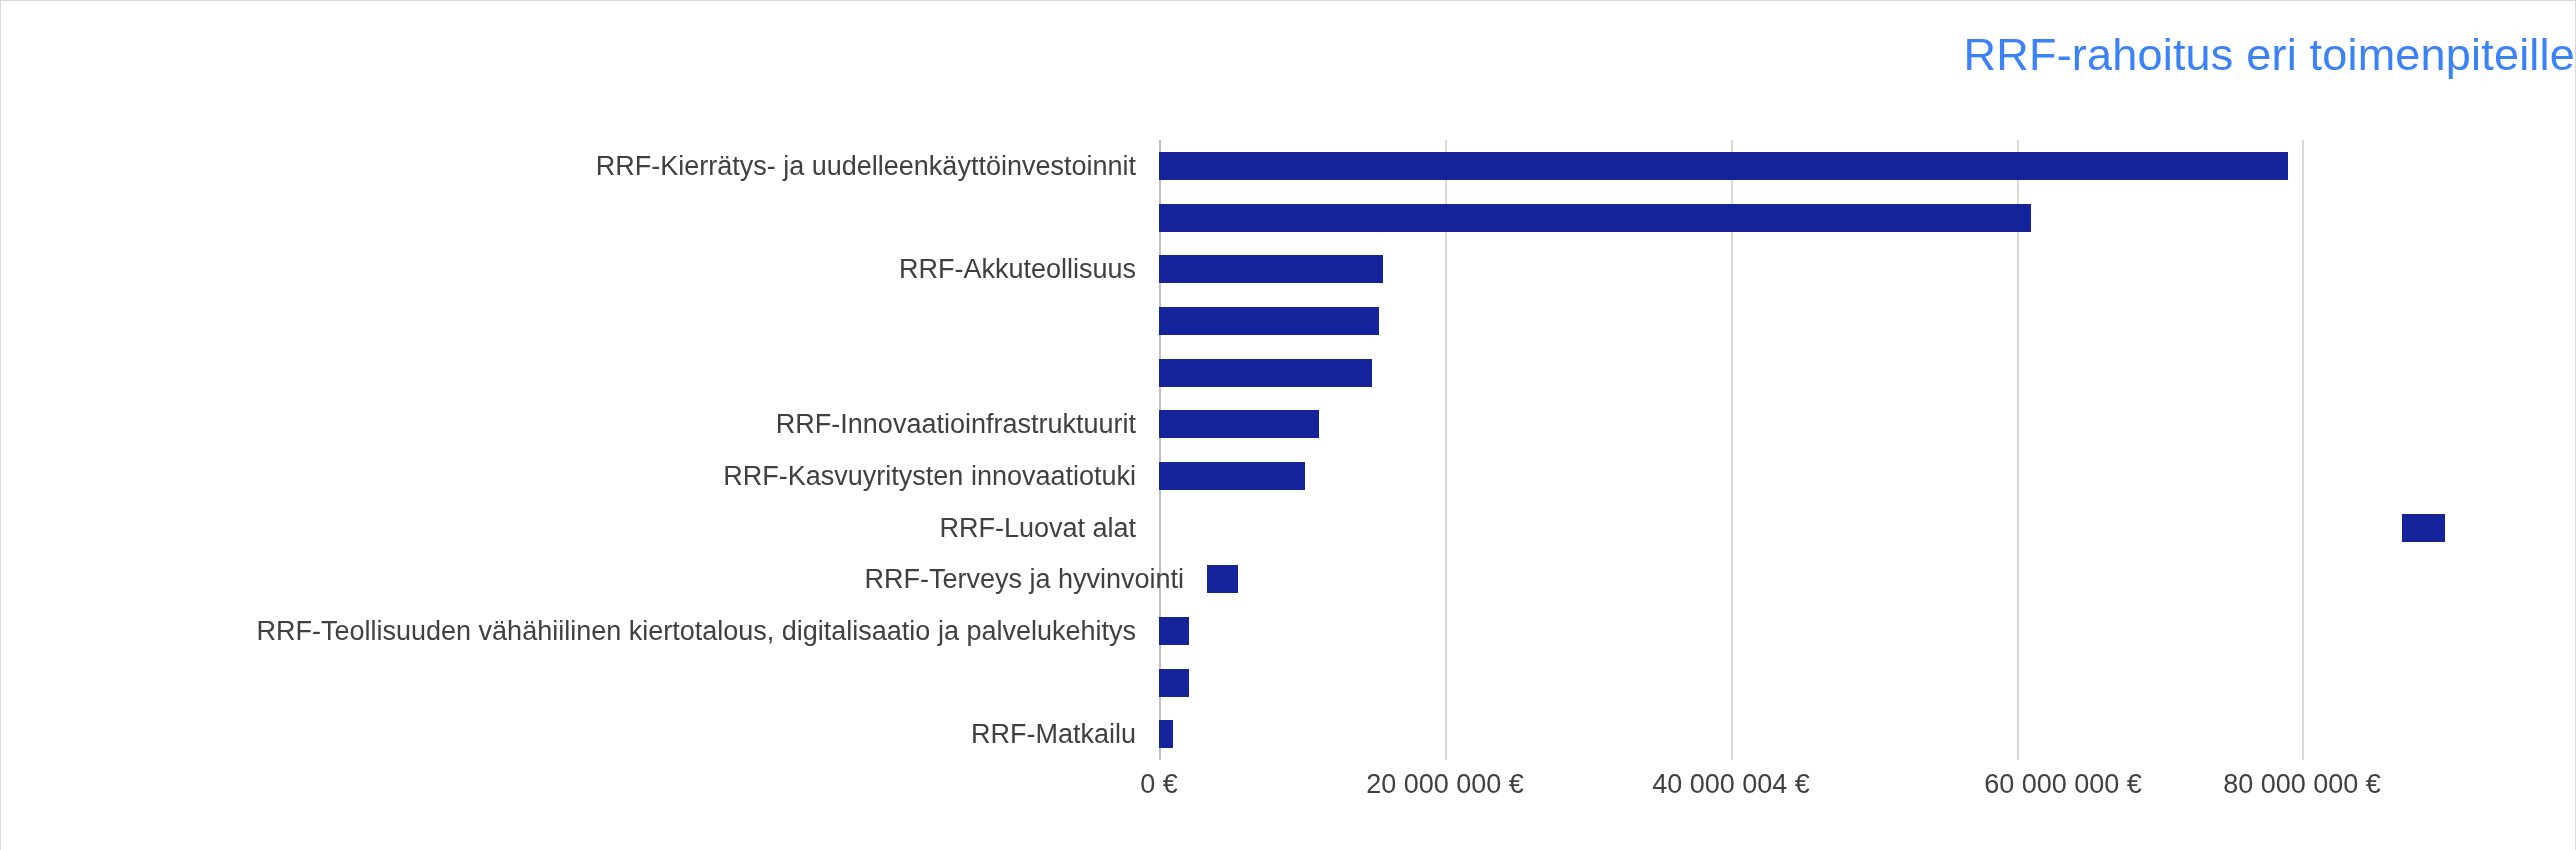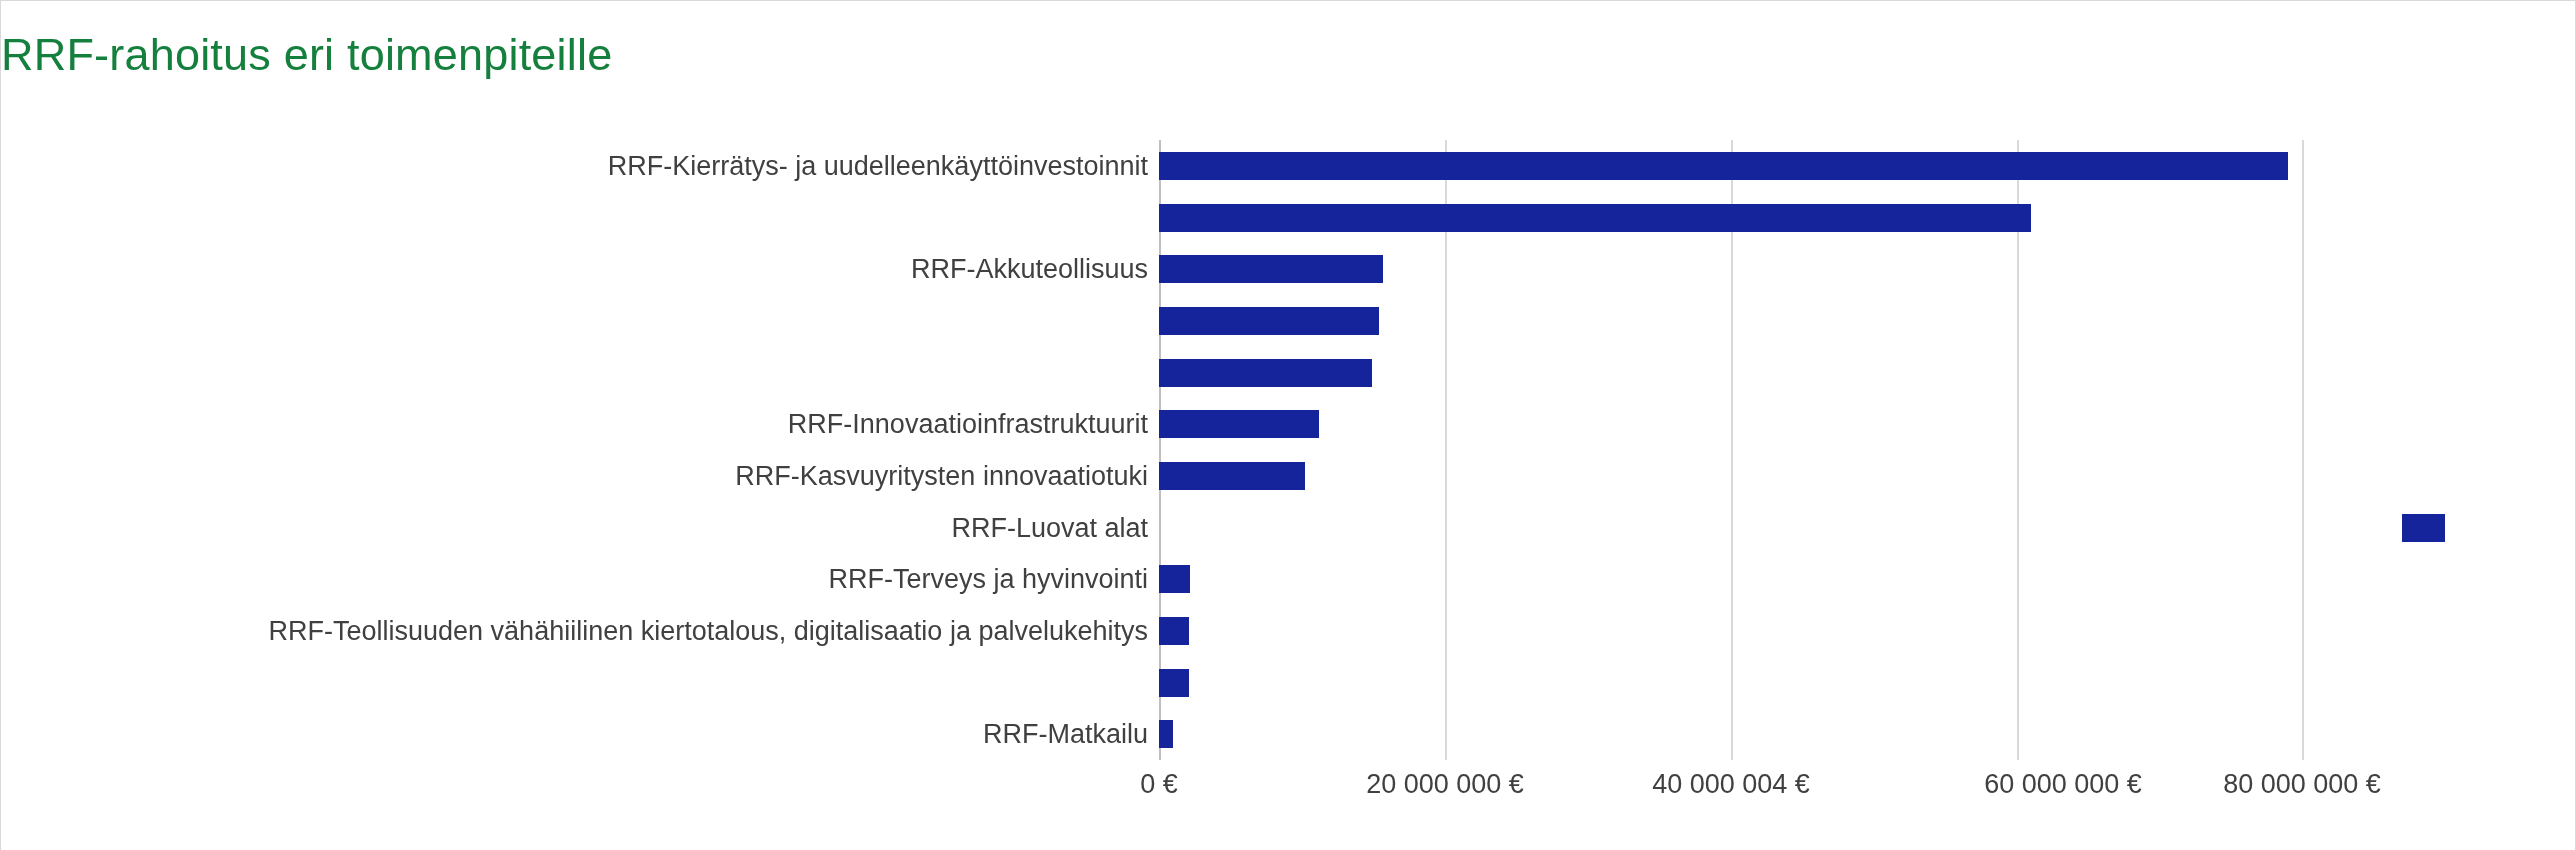--- a/index.html
+++ b/index.html
@@ -17,23 +17,23 @@
     background: #ffffff;
     border: 1.6px solid #d9d9d9;
     box-sizing: border-box;
     overflow: hidden;
   }
   #chart-title {
     position: absolute;
     top: 28px;
     left: 0;
     width: 100%;
-    text-align: left;
+    text-align: right;
     font-size: 45px;
-    color: #15803d;
+    color: #3b82f6;
     font-weight: 400;
     letter-spacing: 0.2px;
   }
   
   #plot-area {
     position: absolute;
     left: 1158px;   
     top: 139px;
     width: 1286px;  
     height: 620px;
@@ -68,21 +68,21 @@
     display: flex;
     align-items: center;
   }
   .bar {
     height: 28px;
     background: #15249b;
   }
   .cat-label {
     position: absolute;
     right: 100%;
-    padding-right: 11px;
+    padding-right: 23px;
     white-space: nowrap;
     font-size: 27px;
     color: #404040;
     text-align: right;
   }
   
   #xaxis {
     position: absolute;
     left: 1158px;
     top: 763px;
@@ -136,21 +136,21 @@
           <div class="bar" style="width: 160px; background: rgb(21, 36, 155);"></div>
         </div>
         <div class="row" style="top: 310px; height: 52px; width: 1286px;">
           <div class="cat-label">RRF-Kasvuyritysten innovaatiotuki</div>
           <div class="bar" style="width: 146px; background: rgb(21, 36, 155);"></div>
         </div>
         <div class="row" style="top: 362px; height: 52px; width: 1286px; justify-content: flex-end;">
           <div class="cat-label">RRF-Luovat alat</div>
           <div class="bar" style="width: 43px; background: rgb(21, 36, 155);"></div>
         </div>
-        <div class="row" style="top: 413px; height: 52px; width: 1286px;">
+        <div class="row" style="top: 413px; height: 52px; width: 1286px; margin-left: 48px;">
           <div class="cat-label">RRF-Terveys ja hyvinvointi</div>
           <div class="bar" style="width: 31px; background: rgb(21, 36, 155);"></div>
         </div>
         <div class="row" style="top: 465px; height: 52px; width: 1286px;">
           <div class="cat-label">RRF-Teollisuuden vähähiilinen kiertotalous, digitalisaatio ja palvelukehitys</div>
           <div class="bar" style="width: 30px; background: rgb(21, 36, 155);"></div>
         </div>
         <div class="row" style="top: 517px; height: 52px; width: 1286px;">
           <div class="bar" style="width: 30px; background: rgb(21, 36, 155);"></div>
         </div>

